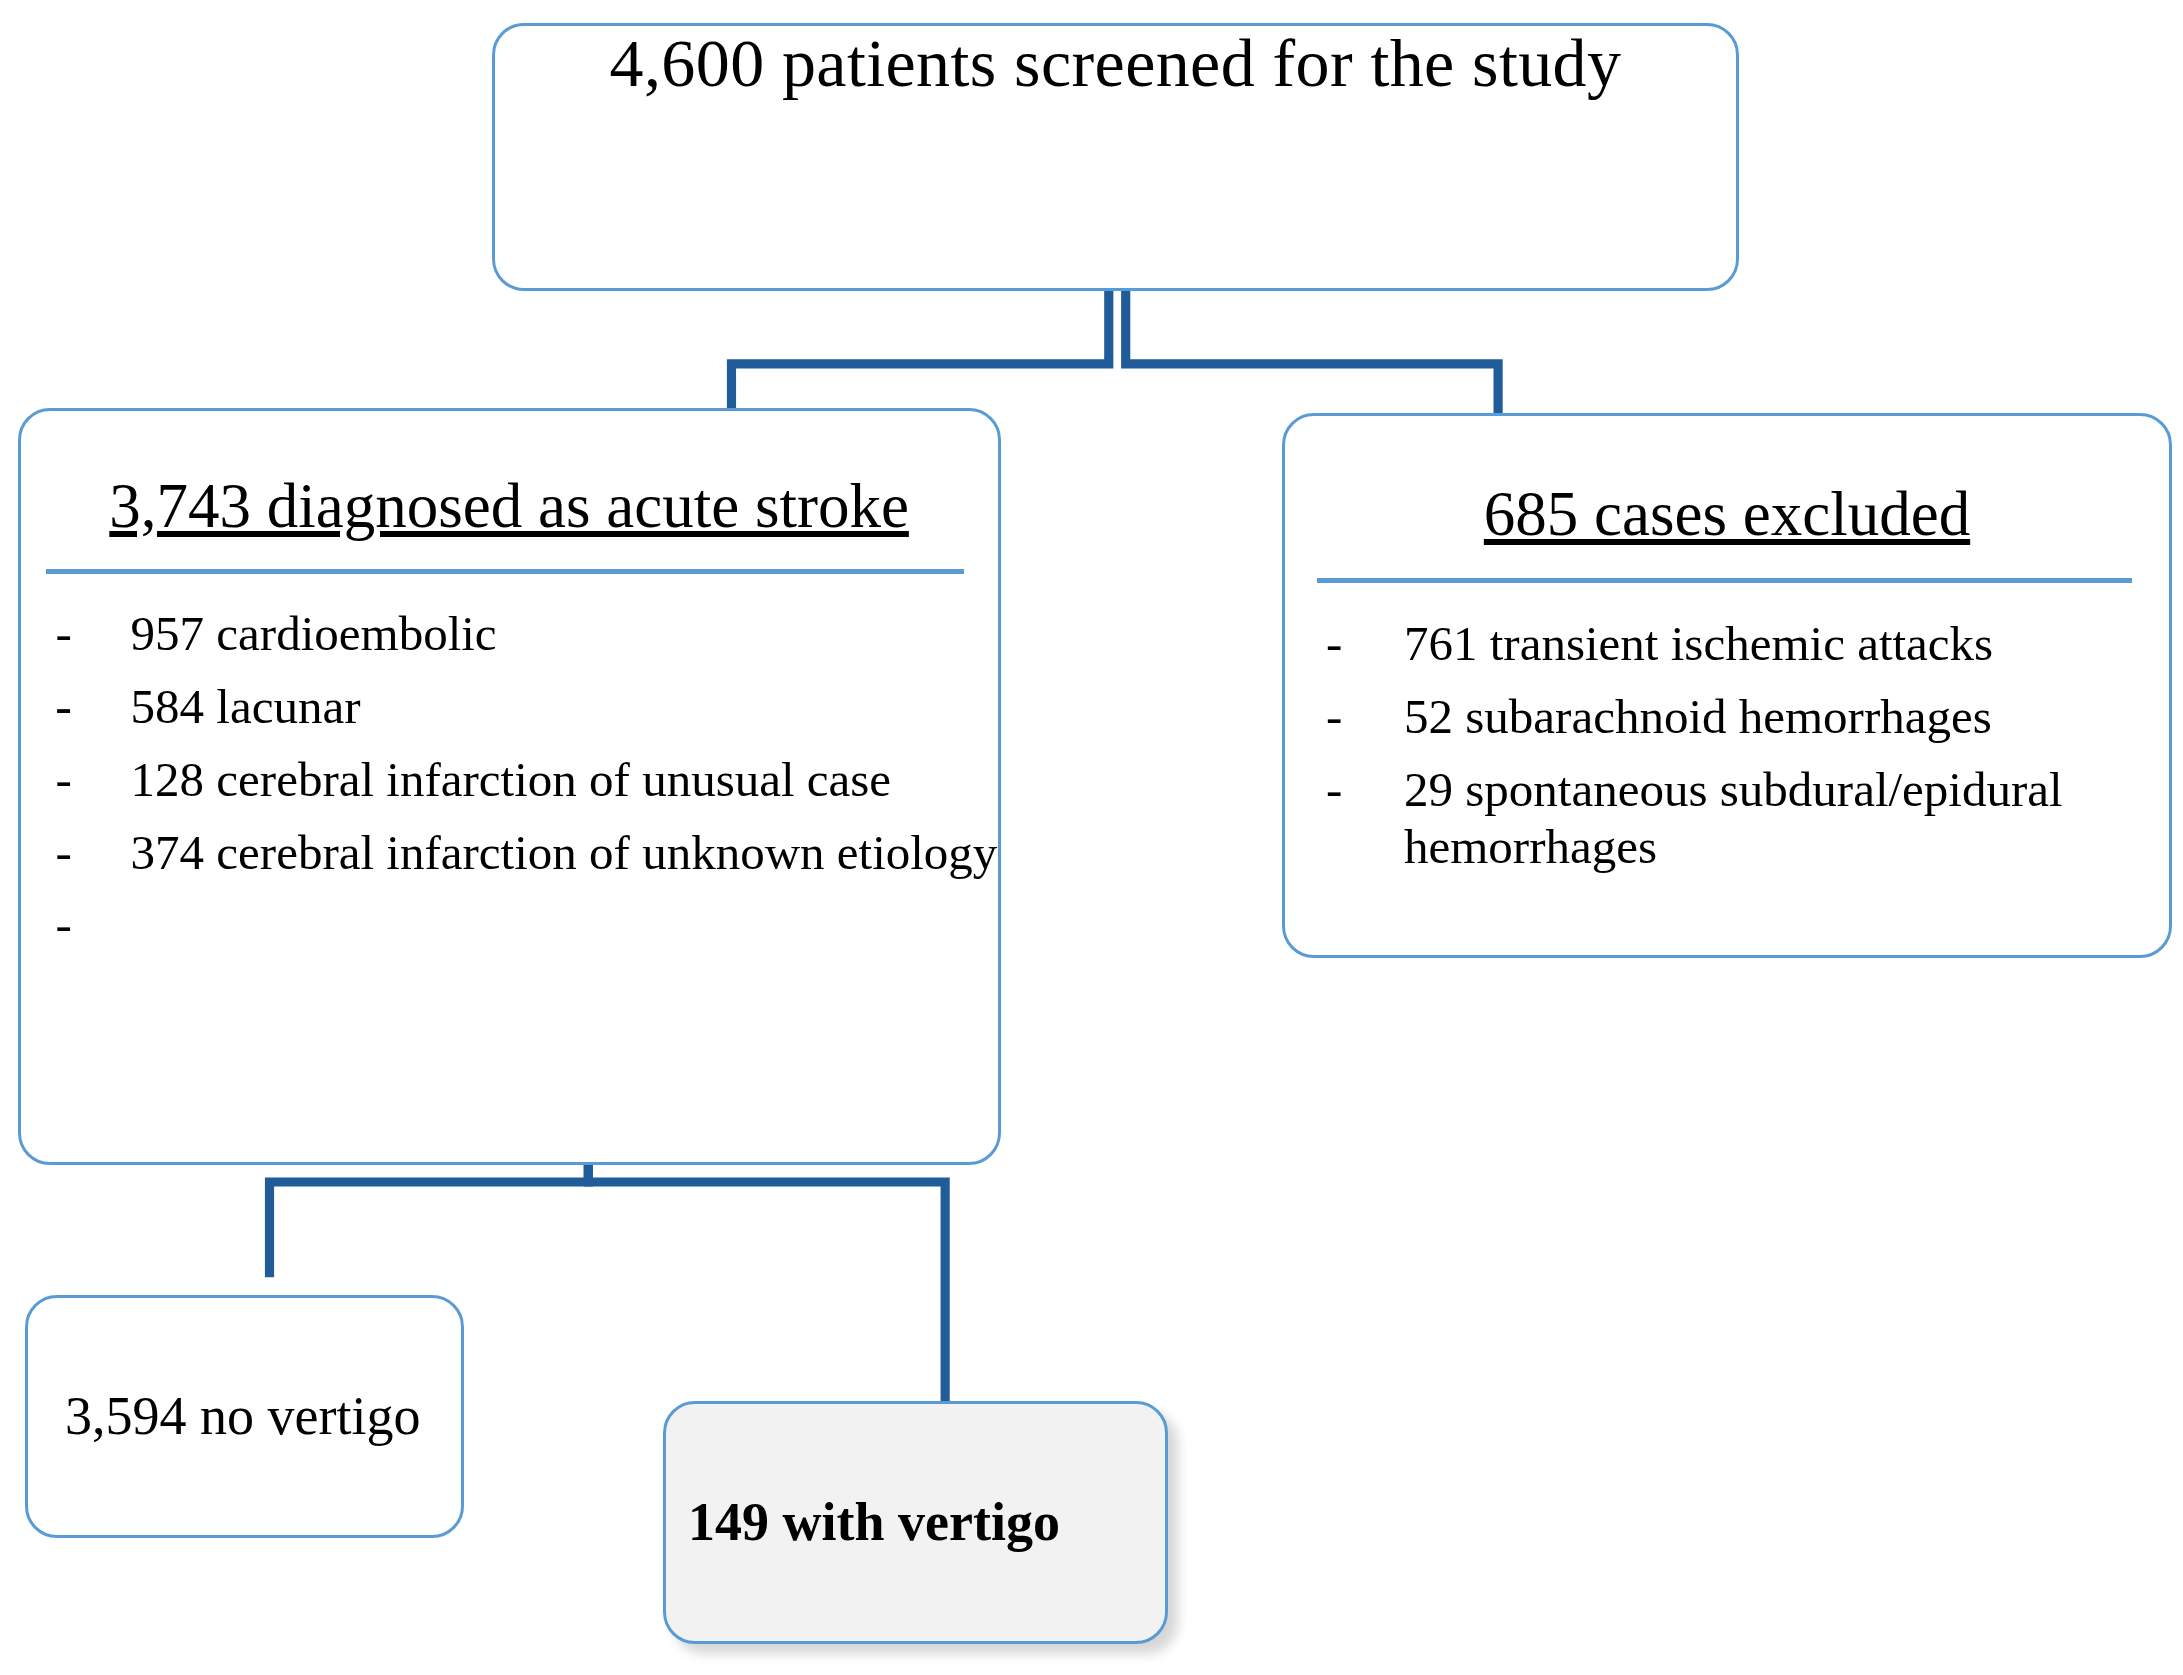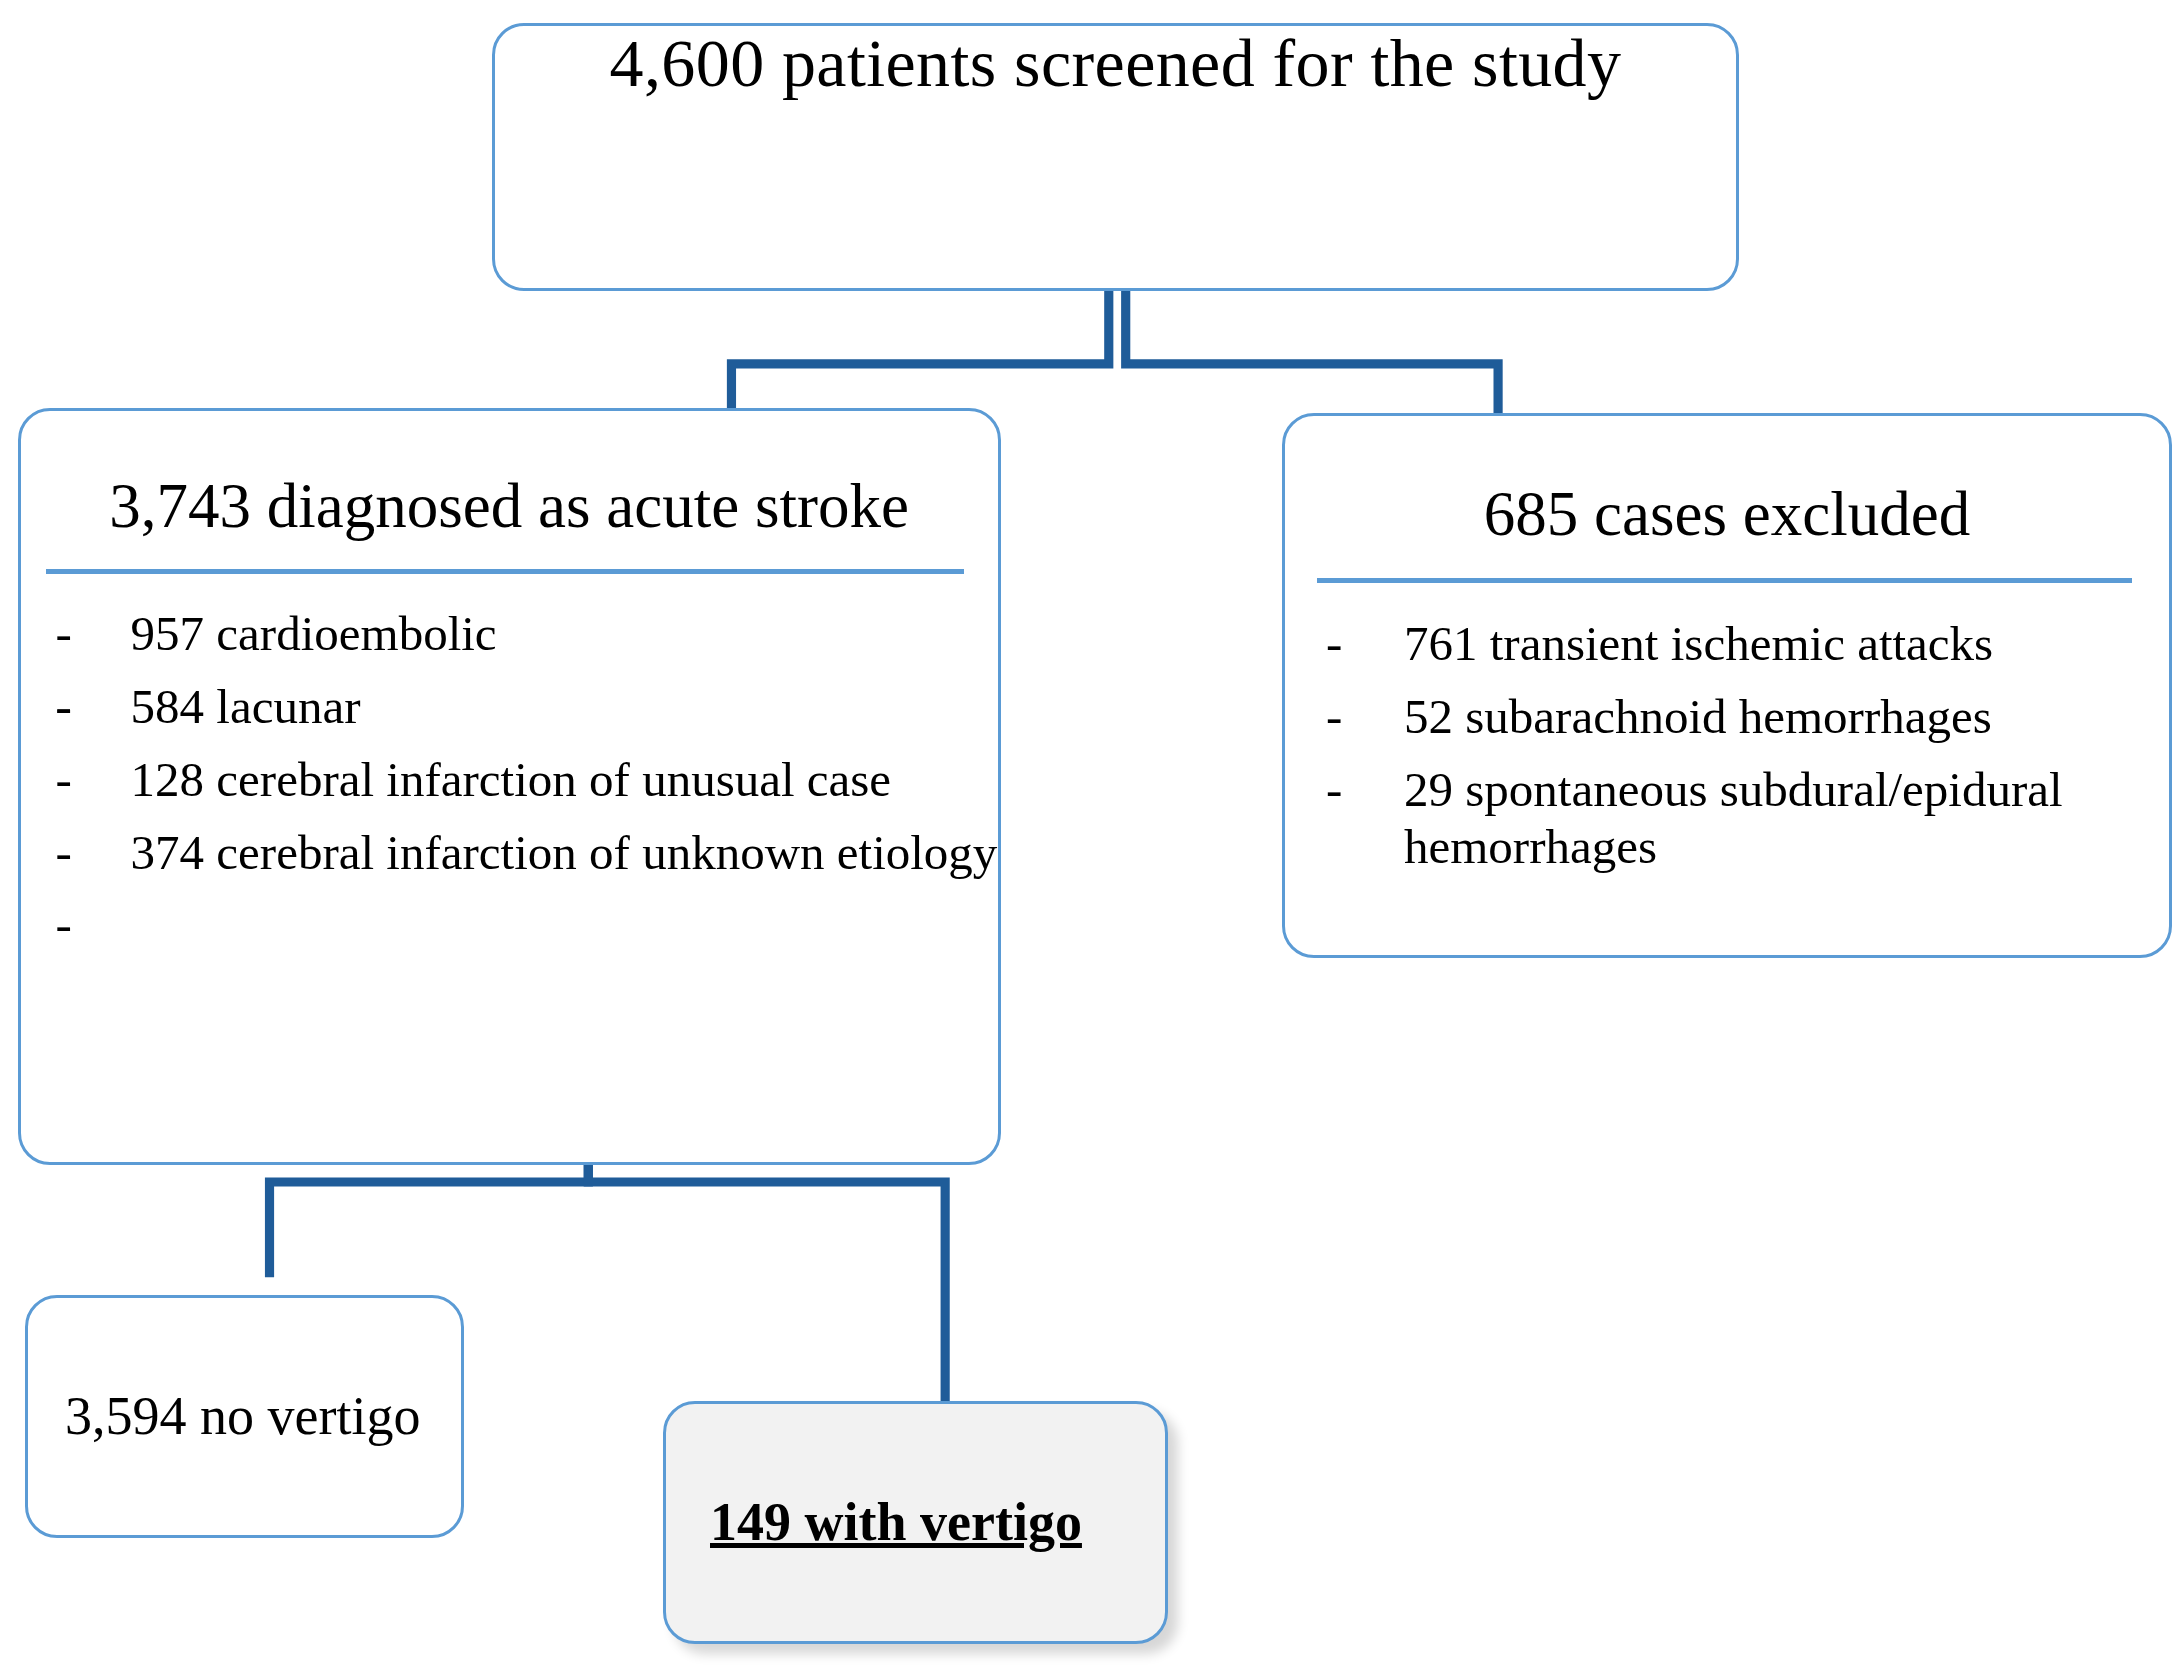--- a/index.html
+++ b/index.html
@@ -75,20 +75,21 @@
     left: 1282px;
     top: 413px;
     width: 890px;
     height: 545px;
   }
   .panel-title {
     text-align: center;
     font-size: 63px;
     line-height: 1.05;
     white-space: nowrap;
+    text-decoration: underline;
   }
   #node-stroke .panel-title {
     margin-top: 62px;
   }
   #node-excluded .panel-title {
     margin-top: 65px;
   }
   .panel-rule {
     height: 0;
     border-top: 5.6px solid #5b9bd5;
@@ -151,23 +152,22 @@
     background: #f2f2f2;
     box-shadow: 10px 10px 11.3px rgba(0,0,0,0.16);
     display: flex;
     align-items: center;
     justify-content: flex-start;
   }
   #node-with-vertigo .node-title {
     font-size: 54px;
     line-height: 1.1;
     font-weight: bold;
-    padding-left: 44px;
-    white-space: nowrap;
-    text-decoration: underline;
+    padding-left: 22px;
+    white-space: nowrap;
   }
 </style>
 </head>
 <body>
 
 <div id="flowchart">
 
   <svg class="connectors" viewBox="0 0 3095 2375" width="2183" height="1675" xmlns="http://www.w3.org/2000/svg">
 
     <path d="M 1572 412 L 1572 516 L 1037 516 L 1037 580" fill="none" stroke="#1f5c99" stroke-width="13"></path>

